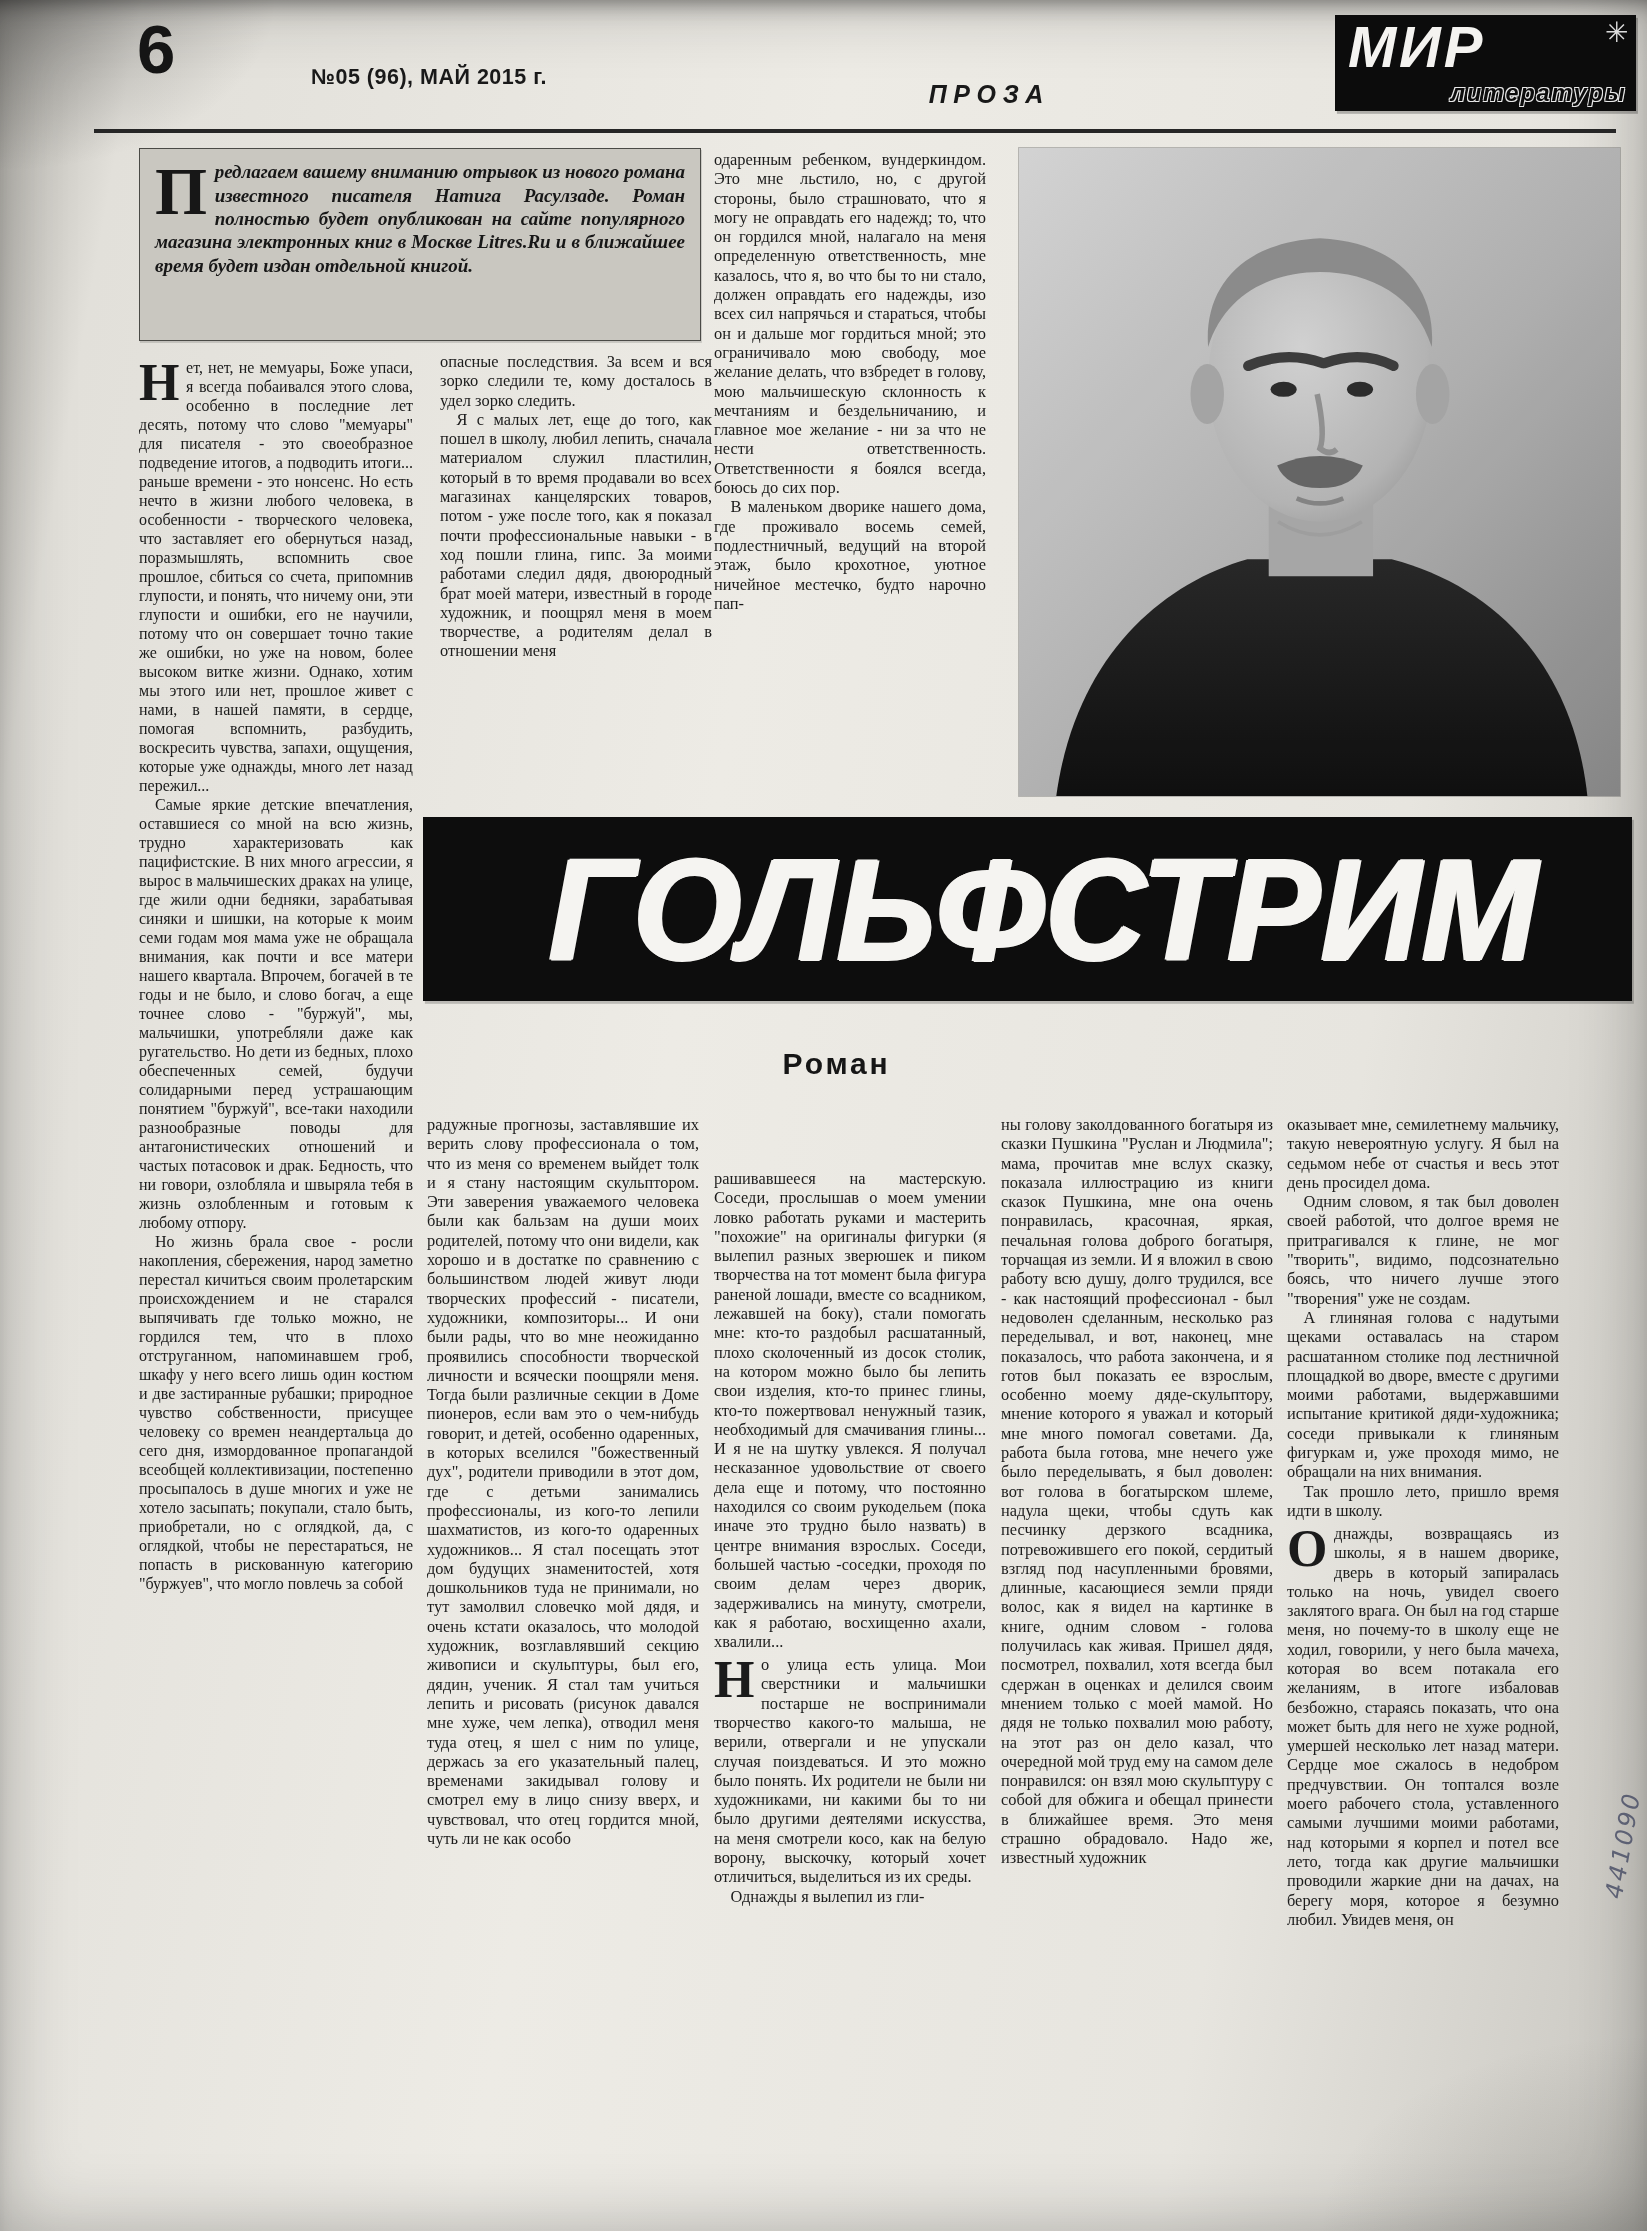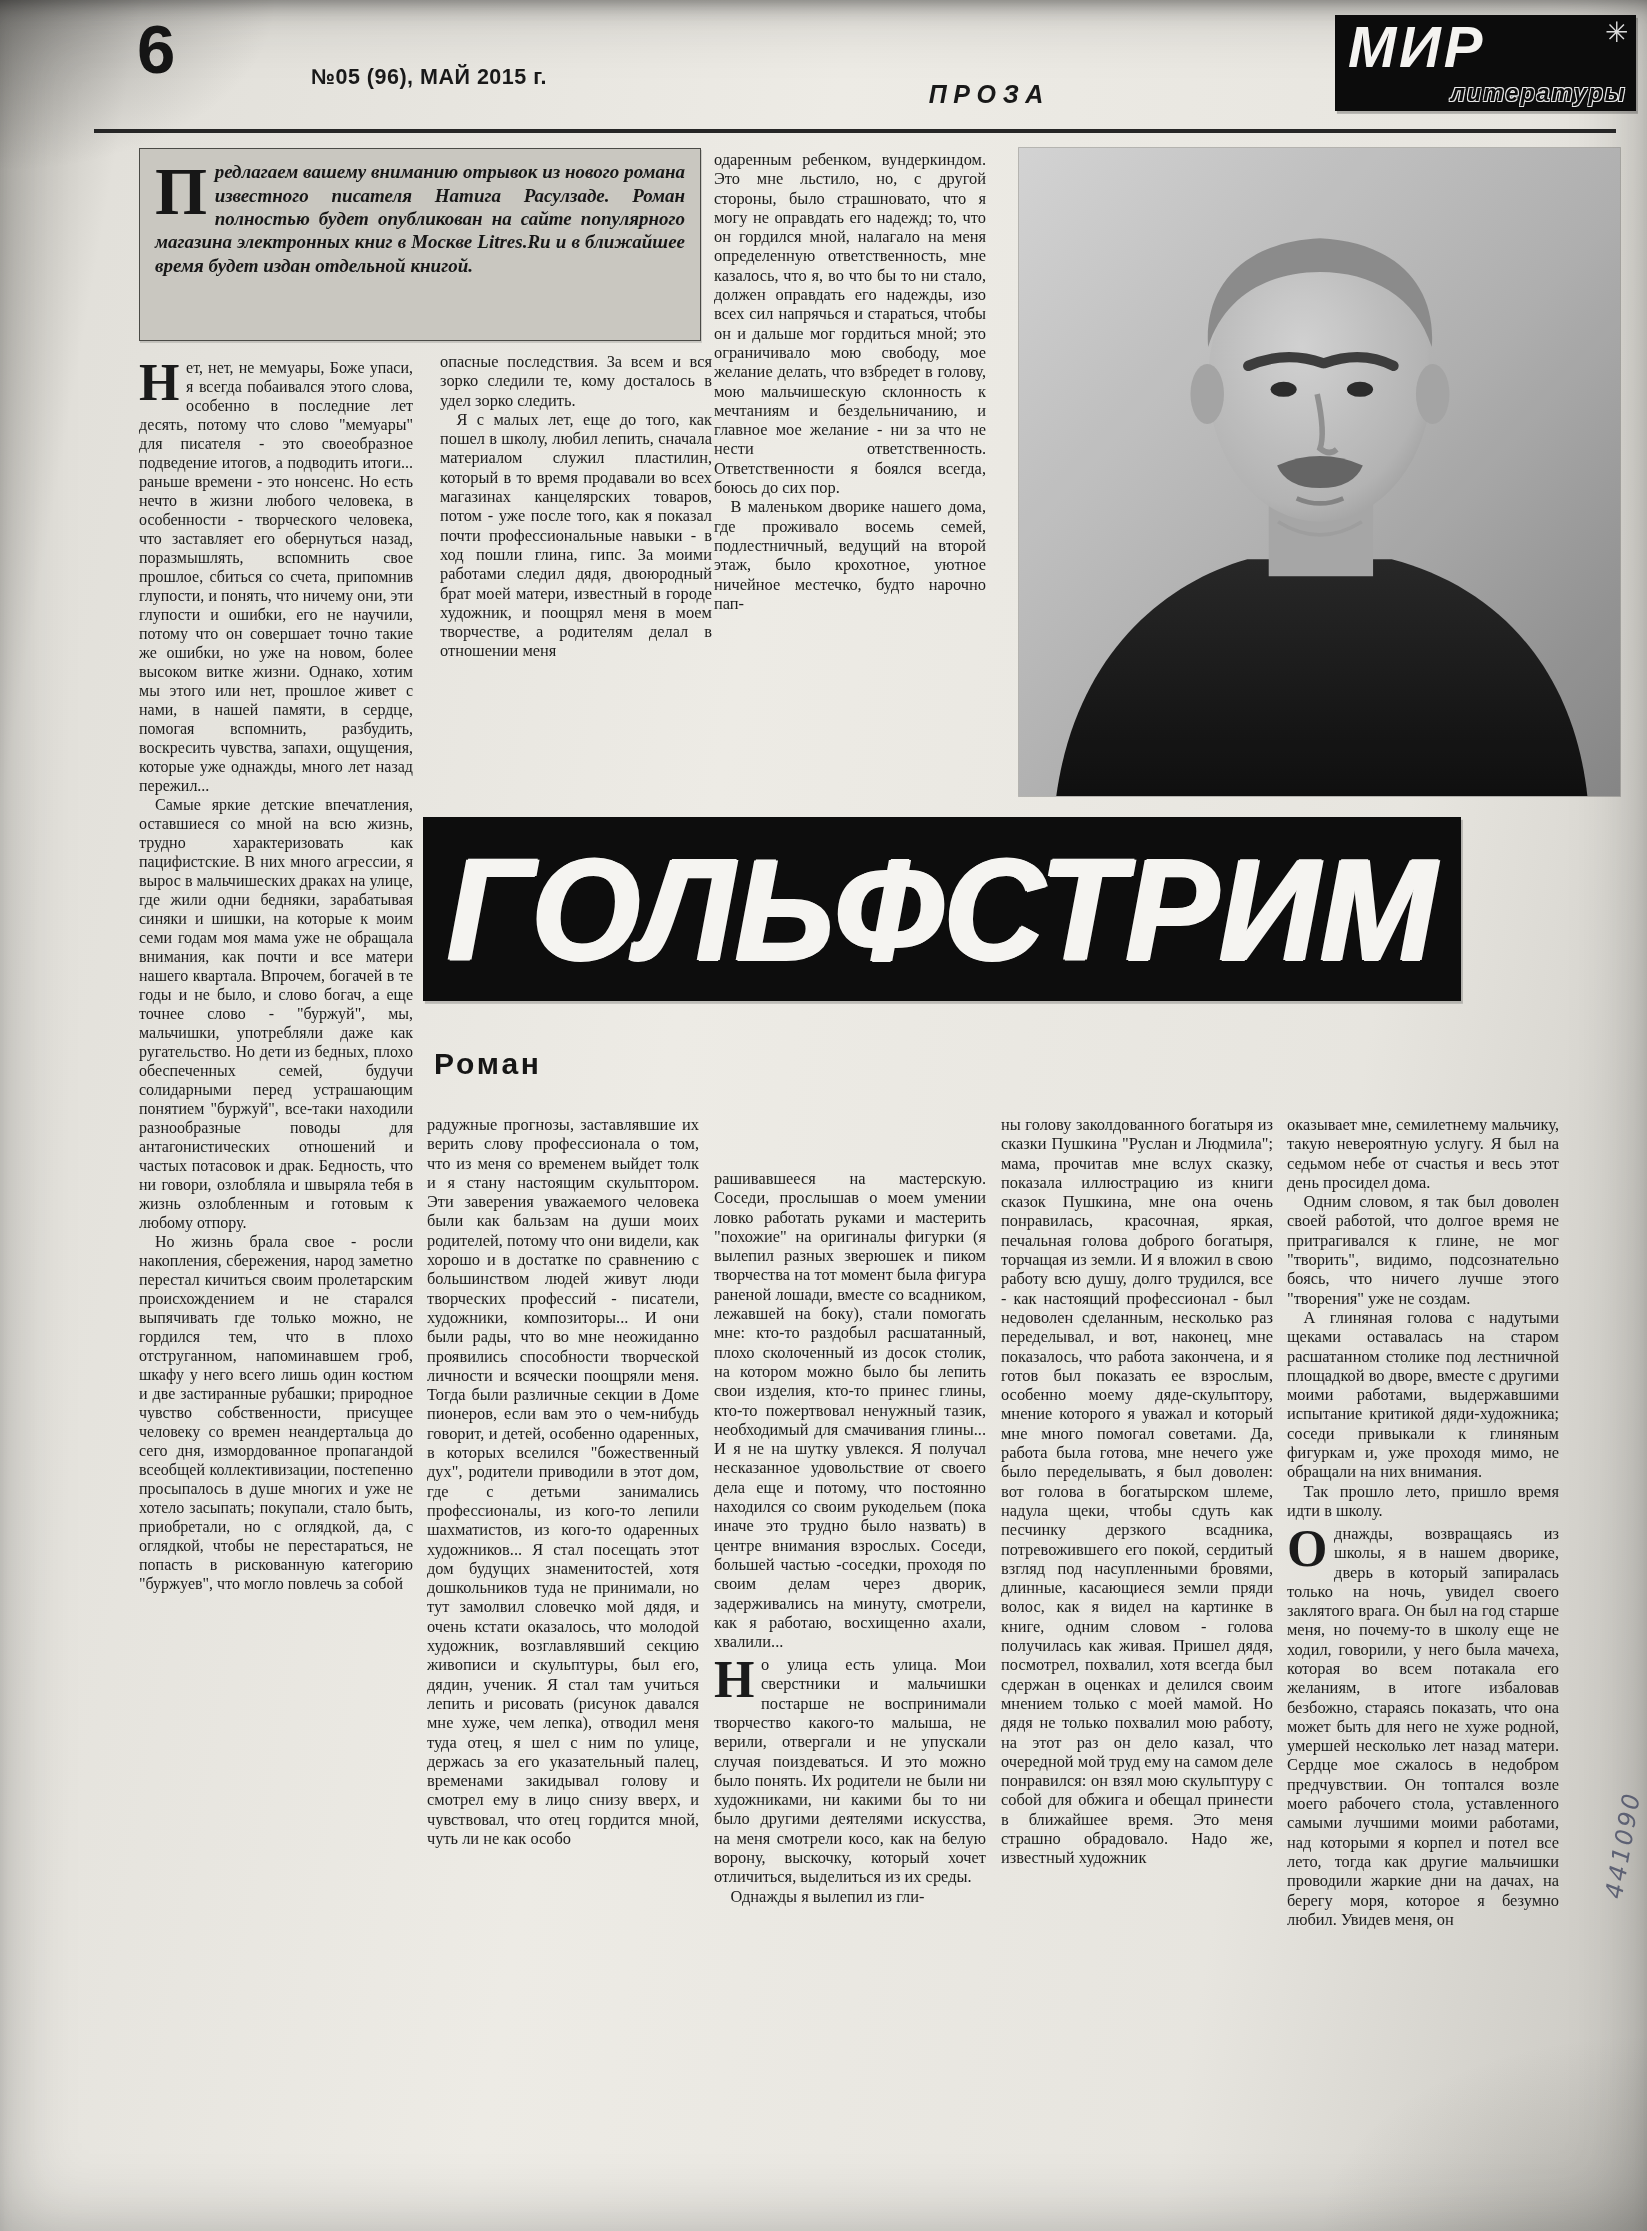--- a/index.html
+++ b/index.html
@@ -44,27 +44,27 @@
   .col .dropcap{float:left;font:bold 52px/43px "Liberation Serif", serif;padding:2.8px 6.6px 0 0;}
   .c1{left:139px;top:358px;width:274px;height:1853px;font-size:16px;line-height:19px;}
   .c2t{left:440px;top:352px;width:272px;height:448px;}
   .c3t{left:714px;top:150px;width:272px;height:650px;}
   .c2b{left:427px;top:1115px;width:272px;height:1096px;}
   .c3b{left:714px;top:1169px;width:272px;height:1096px;}
   .c4b{left:1001px;top:1115px;width:272px;height:1096px;}
   .c5b{left:1287px;top:1115px;width:272px;height:1096px;}
   .para2{margin-top:3.7px;}
   
-  .banner{left:423px;top:817px;width:1038px;height:184px;background:#0d0d0d;
+  .banner{left:423px;top:817px;width:1177px;height:184px;background:#0d0d0d;
           display:flex;align-items:center;justify-content:center;
-          box-shadow:1.9px 2.8px 0 rgba(0,0,0,.2);}
+          box-shadow:1.9px 2.8px 0 rgba(0,0,0,.2);padding-left:32px;}
   .banner span{font:bold italic 139px/1 "Liberation Sans", sans-serif;color:#f5f4f1;
           letter-spacing:0.9px;transform:scaleY(1.04);
           text-shadow:-1.9px 0 0 #f5f4f1,1.9px 0 0 #f5f4f1,0 -0.9px 0 #f5f4f1,0 0.9px 0 #f5f4f1;}
-  .subtitle{left:434px;top:1049px;width:843px;text-align:left;
+  .subtitle{left:415px;top:1049px;width:843px;text-align:center;
             font:bold 30px/1 "Liberation Sans", sans-serif;letter-spacing:2.8px;color:#161616;}
   
   .margin-note{left:1548px;top:1808px;width:159px;transform:rotate(-80deg);transform-origin:center;
                font:italic 24px/1 "DejaVu Sans", sans-serif;color:#4c5168;opacity:.85;letter-spacing:2.8px;}
 </style>
 </head>
 <body>
 
 <div class="scan">
 

